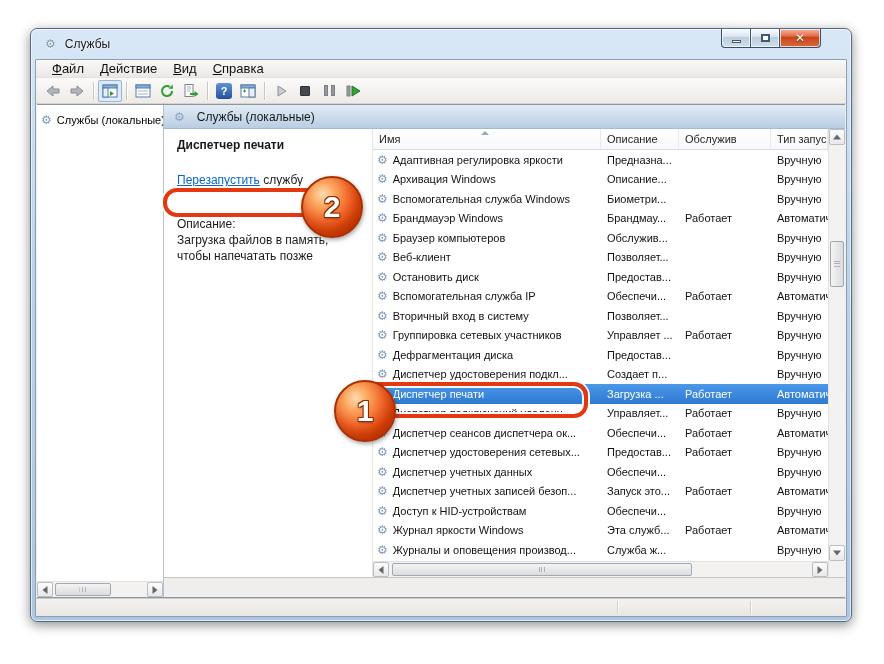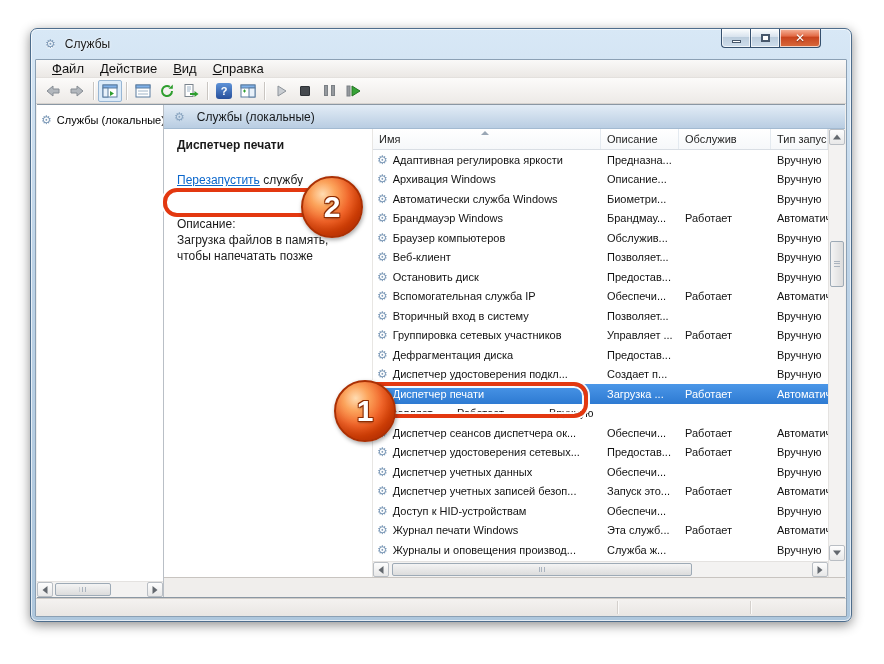--- a/index.html
+++ b/index.html
@@ -318,21 +318,21 @@
                       <span class="gear">⚙</span>
                       <span>Архивация Windows</span>
                     </span>
                     <span class="cell desc">Описание...</span>
                     <span class="cell status"></span>
                     <span class="cell type">Вручную</span>
                   </div>
                   <div class="svc-row">
                     <span class="cell name">
                       <span class="gear">⚙</span>
-                      <span>Автоматически служба Windows</span>
+                      <span>Вспомогательная служба Windows</span>
                     </span>
                     <span class="cell desc">Биометри...</span>
                     <span class="cell status"></span>
                     <span class="cell type">Вручную</span>
                   </div>
                   <div class="svc-row">
                     <span class="cell name">
                       <span class="gear">⚙</span>
                       <span>Брандмауэр Windows</span>
                     </span>
@@ -415,20 +415,24 @@
                   <div class="svc-row selected">
                     <span class="cell name">
                       <span class="gear">⚙</span>
                       <span>Диспетчер печати</span>
                     </span>
                     <span class="cell desc">Загрузка ...</span>
                     <span class="cell status">Работает</span>
                     <span class="cell type">Автоматически</span>
                   </div>
                   <div class="svc-row">
+                    <span class="cell name">
+                      <span class="gear">⚙</span>
+                      <span>Диспетчер подключений удаленн...</span>
+                    </span>
                     <span class="cell desc">Управляет...</span>
                     <span class="cell status">Работает</span>
                     <span class="cell type">Вручную</span>
                   </div>
                   <div class="svc-row">
                     <span class="cell name">
                       <span class="gear">⚙</span>
                       <span>Диспетчер сеансов диспетчера ок...</span>
                     </span>
                     <span class="cell desc">Обеспечи...</span>
@@ -467,21 +471,21 @@
                       <span class="gear">⚙</span>
                       <span>Доступ к HID-устройствам</span>
                     </span>
                     <span class="cell desc">Обеспечи...</span>
                     <span class="cell status"></span>
                     <span class="cell type">Вручную</span>
                   </div>
                   <div class="svc-row">
                     <span class="cell name">
                       <span class="gear">⚙</span>
-                      <span>Журнал печати Windows</span>
+                      <span>Журнал яркости Windows</span>
                     </span>
                     <span class="cell desc">Эта служб...</span>
                     <span class="cell status">Работает</span>
                     <span class="cell type">Автоматически</span>
                   </div>
                   <div class="svc-row">
                     <span class="cell name">
                       <span class="gear">⚙</span>
                       <span>Журналы и оповещения производ...</span>
                     </span>

